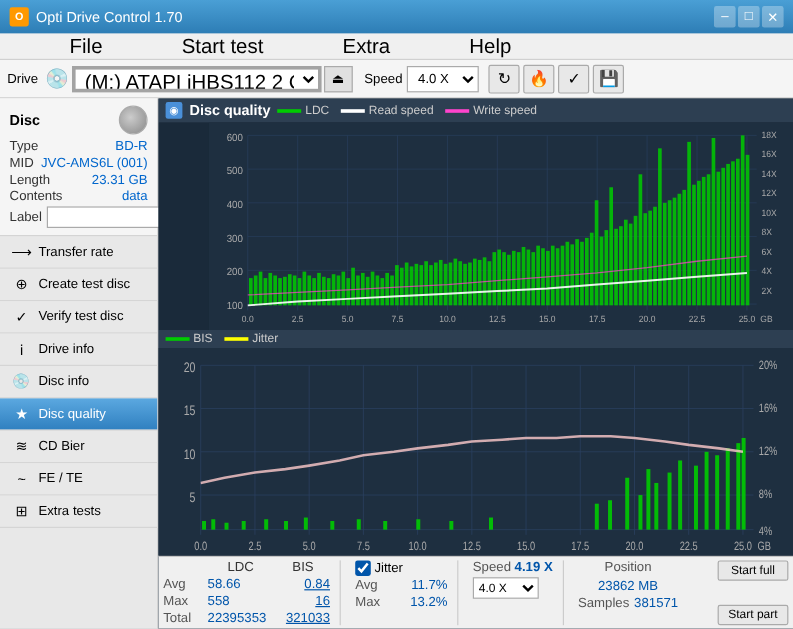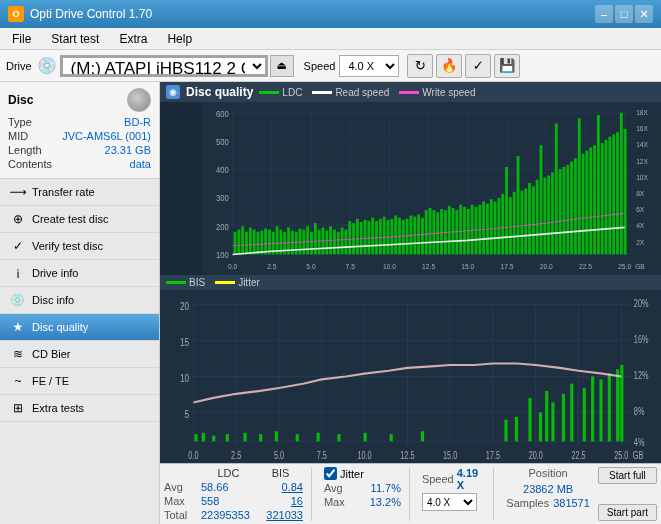--- a/index.html
+++ b/index.html
@@ -54,22 +54,23 @@
       border-bottom: 1px solid #d0d0d0;
       height: 22px;
       display: flex;
       align-items: center;
       padding: 0 4px;
       gap: 4px;
     }
     .menu-item {
       padding: 2px 8px;
       cursor: pointer;
-      font-size: 12px;
+      font-size: 17px;
       border-radius: 2px;
+      margin-left: 46px;
     }
 
     
     .toolbar {
       background: #f5f5f5;
       border-bottom: 1px solid #d0d0d0;
       height: 32px;
       display: flex;
       align-items: center;
       padding: 0 6px;
@@ -116,21 +117,21 @@
     }
 
     
     .main-layout {
       display: flex;
       height: calc(524px - 28px - 22px - 32px);
     }
 
     
     .sidebar {
-      width: 160px;
+      width: 132px;
       background: #e8e8e8;
       border-right: 1px solid #ccc;
       display: flex;
       flex-direction: column;
       flex-shrink: 0;
     }
     .disc-info-panel {
       background: #f5f5f5;
       border-bottom: 1px solid #ccc;
       padding: 6px 8px;
@@ -439,20 +440,25 @@
         <span class="disc-field-label">MID</span>
         <span class="disc-field-value">JVC-AMS6L (001)</span>
       </div>
       <div class="disc-field">
         <span class="disc-field-label">Length</span>
         <span class="disc-field-value">23.31 GB</span>
       </div>
       <div class="disc-field">
         <span class="disc-field-label">Contents</span>
         <span class="disc-field-value data">data</span>
+      </div>
+      <div class="label-row">
+        <span style="color:#333;">Label</span>
+        <input type="text" class="label-input" style="">
+        <button class="label-btn">🔍</button>
       </div>
     </div>
 
     <div class="nav-items">
       <div class="nav-item">
         <span class="nav-item-icon">⟶</span>
         <span>Transfer rate</span>
       </div>
       <div class="nav-item">
         <span class="nav-item-icon">⊕</span>

